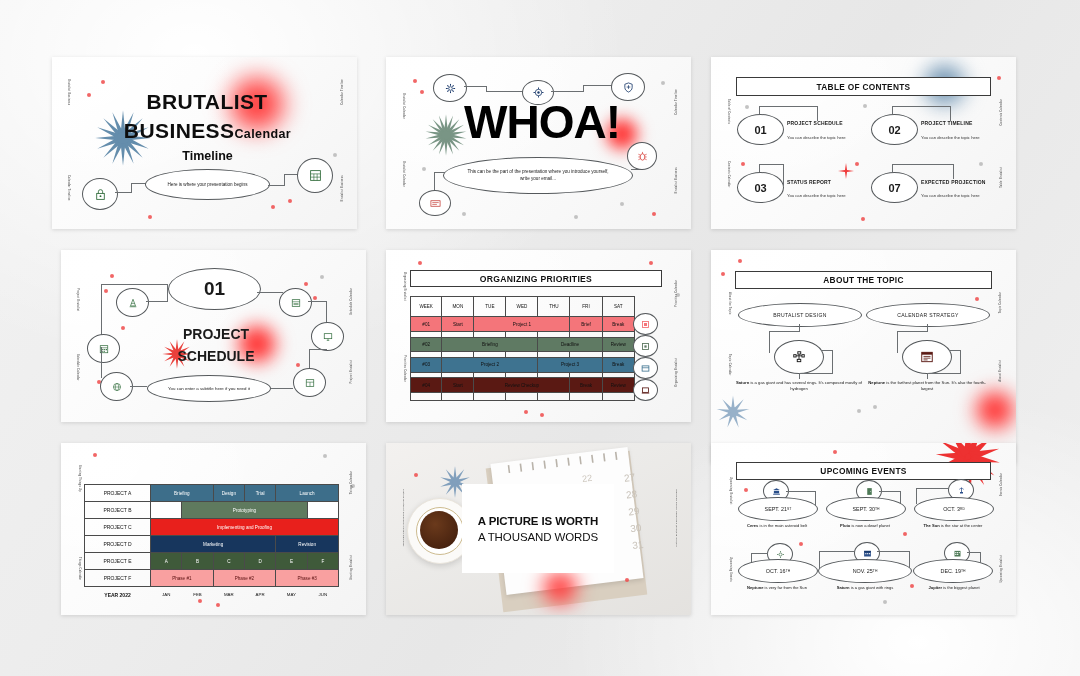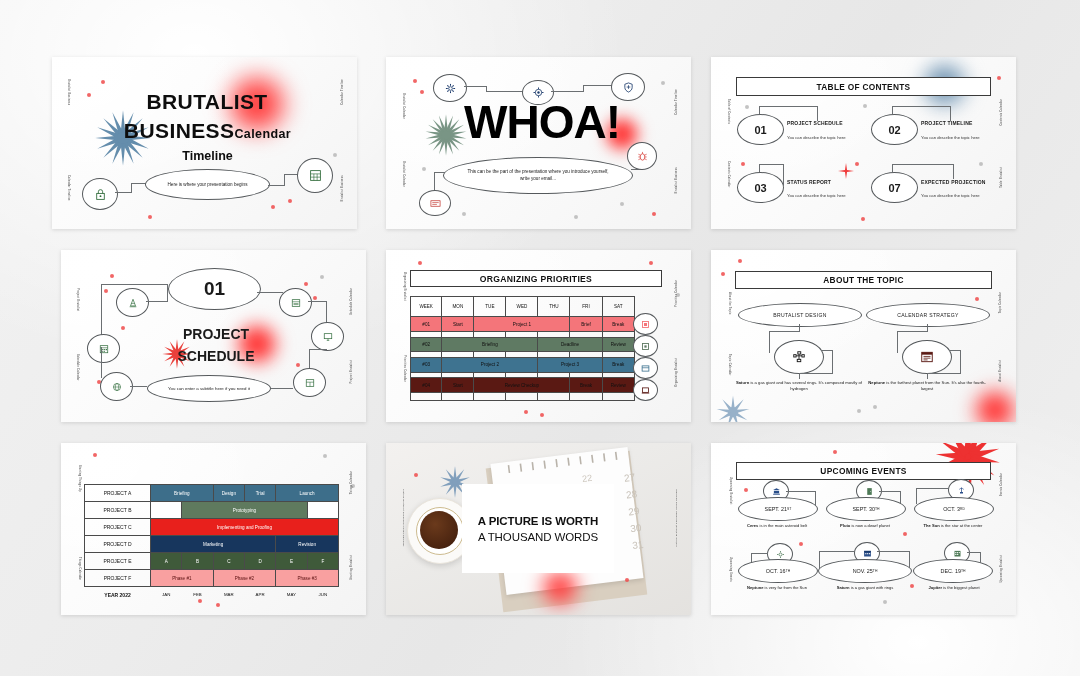--- a/index.html
+++ b/index.html
@@ -554,21 +554,21 @@
         </svg>
   </div>
   <div class="circ" style="left:247px;top:129px;width:23px;height:20px;">
     <svg width="9" height="9" viewBox="0 0 24 24">
           <rect x="4" y="5" width="16" height="12" fill="none" stroke="#5A1913" stroke-width="2.2"></rect>
           <line x1="2" y1="19" x2="22" y2="19" stroke="#5A1913" stroke-width="2.2"></line>
         </svg>
   </div>
 </div>
 
-<div class="slide" id="s6" style="left:711px;top:250px;width:305px;height:172px;">
+<div class="slide" id="s6" style="left:711px;top:250px;width:305px;height:213px;">
   <div class="paper"></div>
   <div class="blob" style="left:258px;top:136px;width:52px;height:48px;background:radial-gradient(circle,#ff1010 0%,#ff5050 36%,rgba(255,120,120,0) 72%);filter:blur(9px);"></div>
   <svg class="starburst" style="left:4px;top:144px;width:36px;height:36px;" viewBox="0 0 100 100">
     <g fill="#7f9fbd" opacity=".8">
       <circle cx="50" cy="50" r="14"></circle>
       <polygon points="50,4 55,42 45,42"></polygon>
       <polygon points="50,4 55,42 45,42" transform="rotate(40 50 50)"></polygon>
       <polygon points="50,4 55,42 45,42" transform="rotate(80 50 50)"></polygon>
       <polygon points="50,4 55,42 45,42" transform="rotate(120 50 50)"></polygon>
       <polygon points="50,4 55,42 45,42" transform="rotate(160 50 50)"></polygon>

